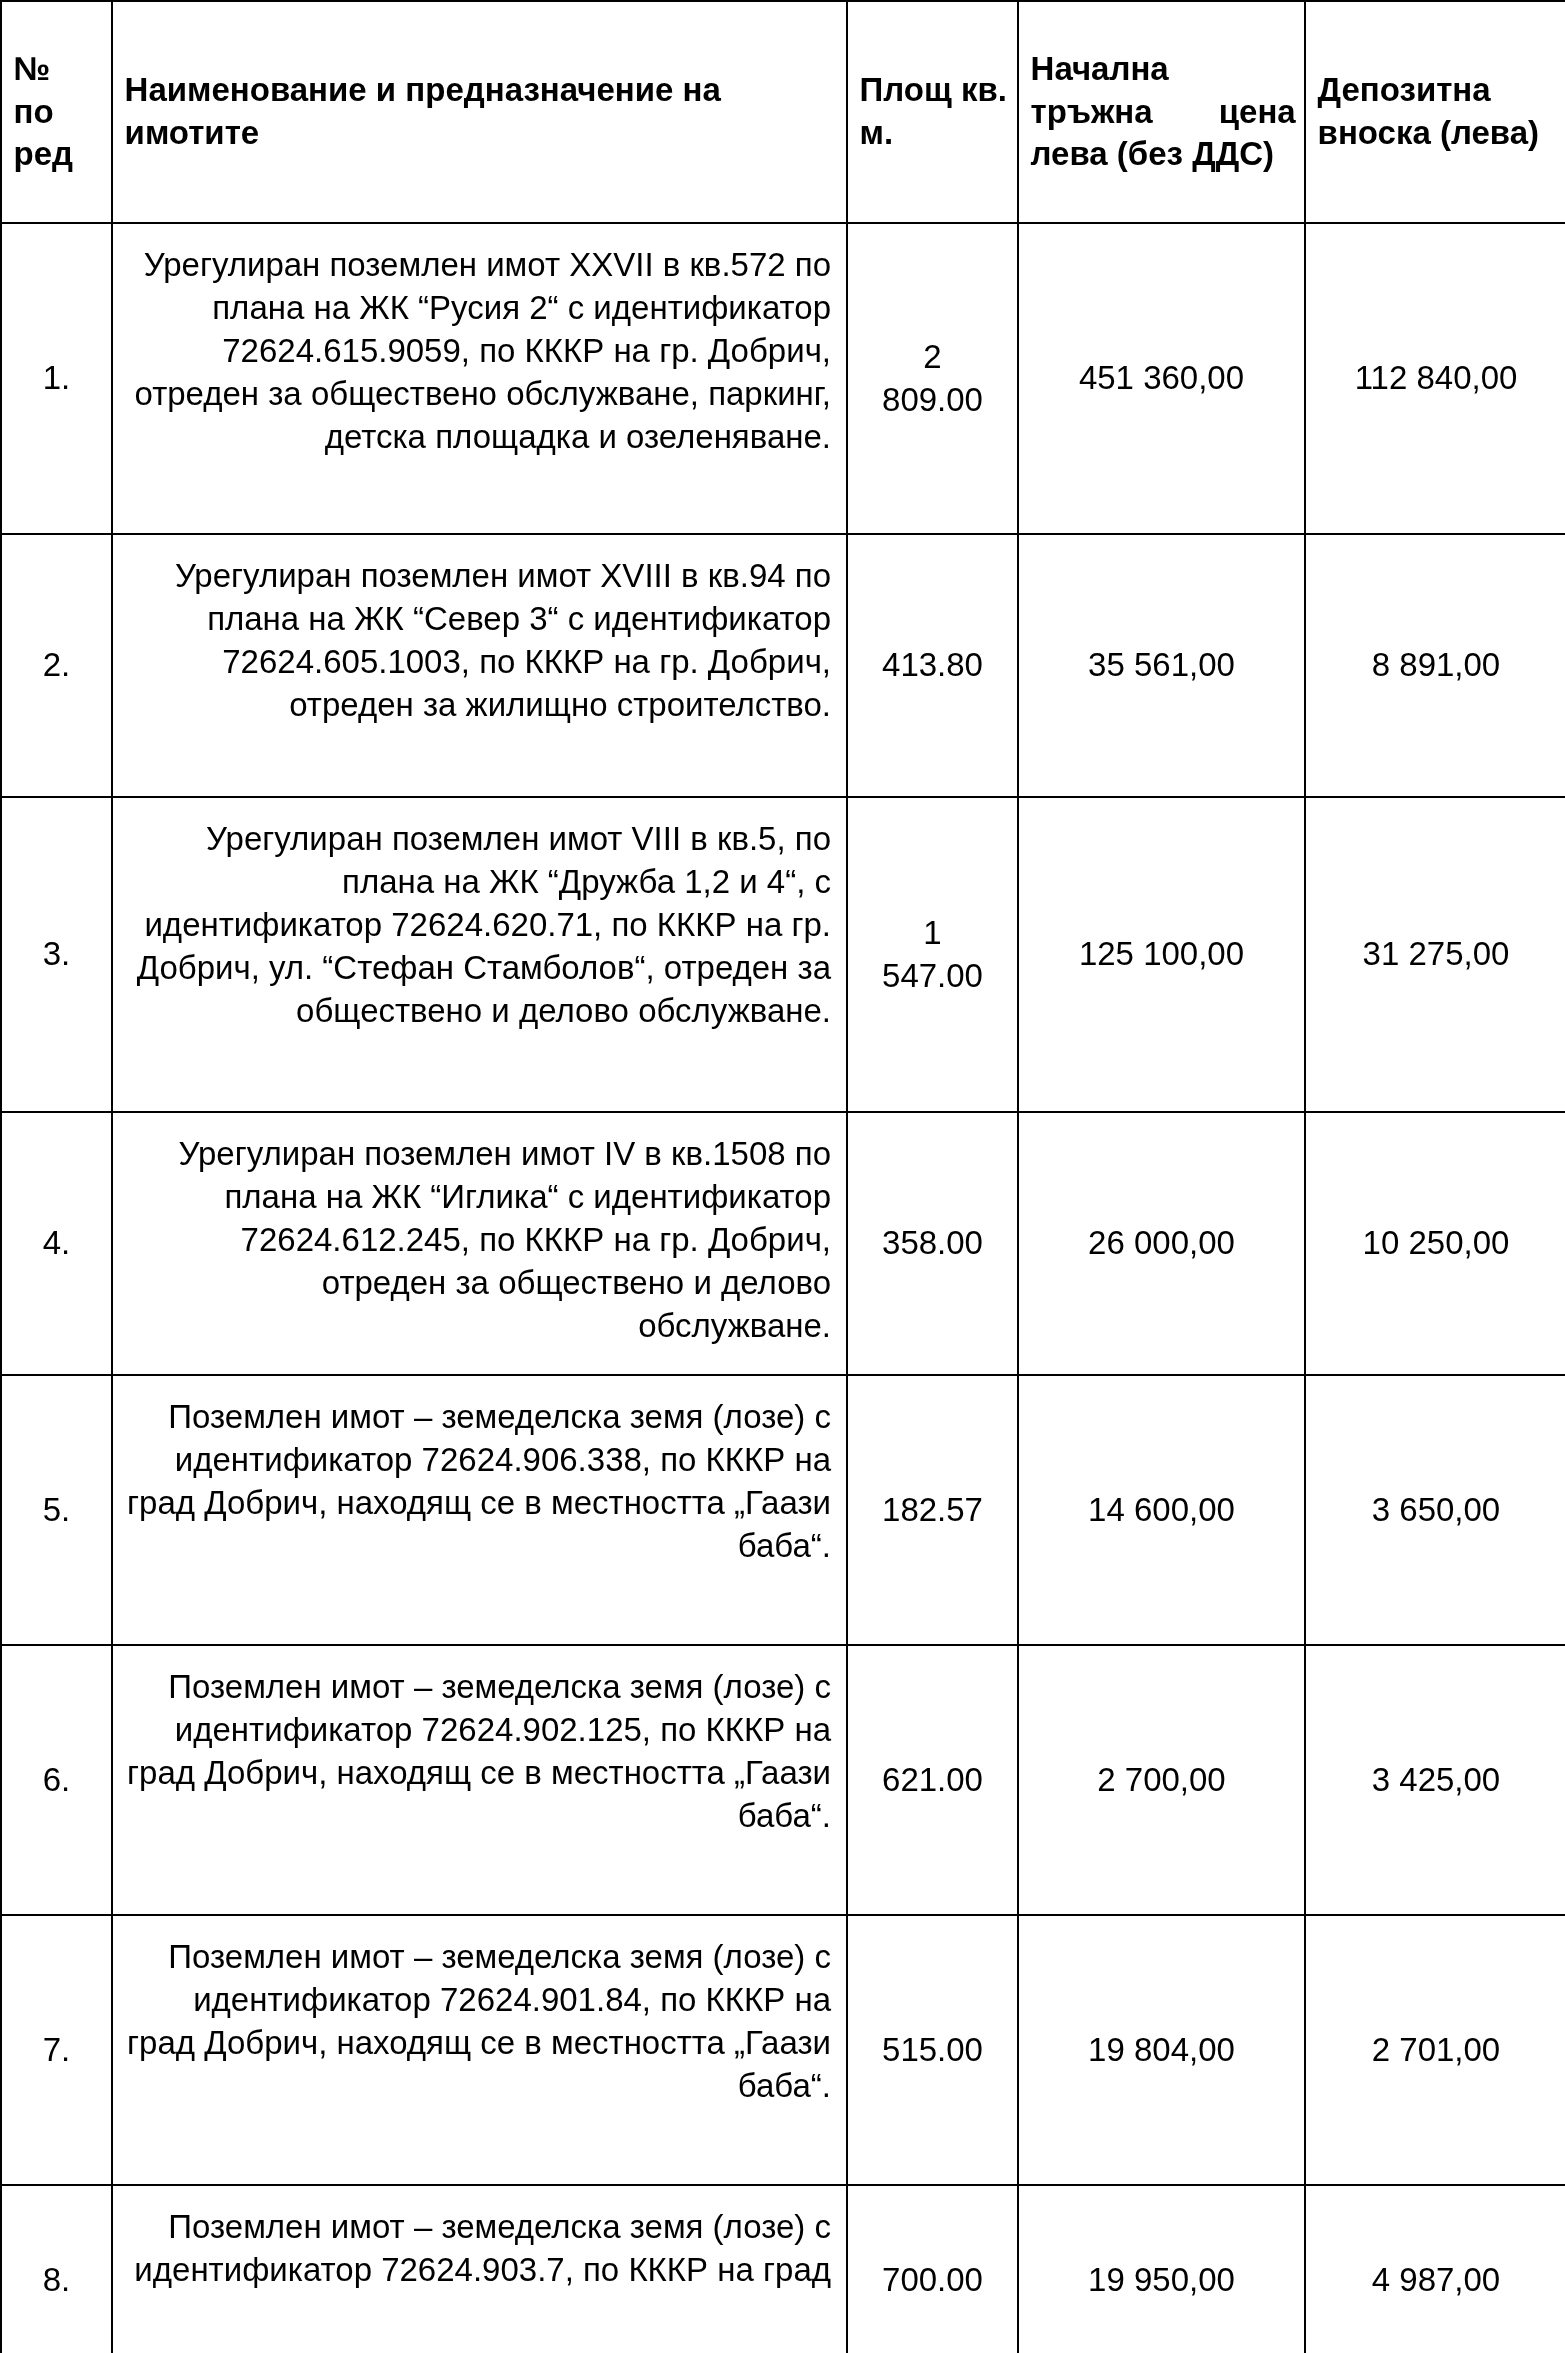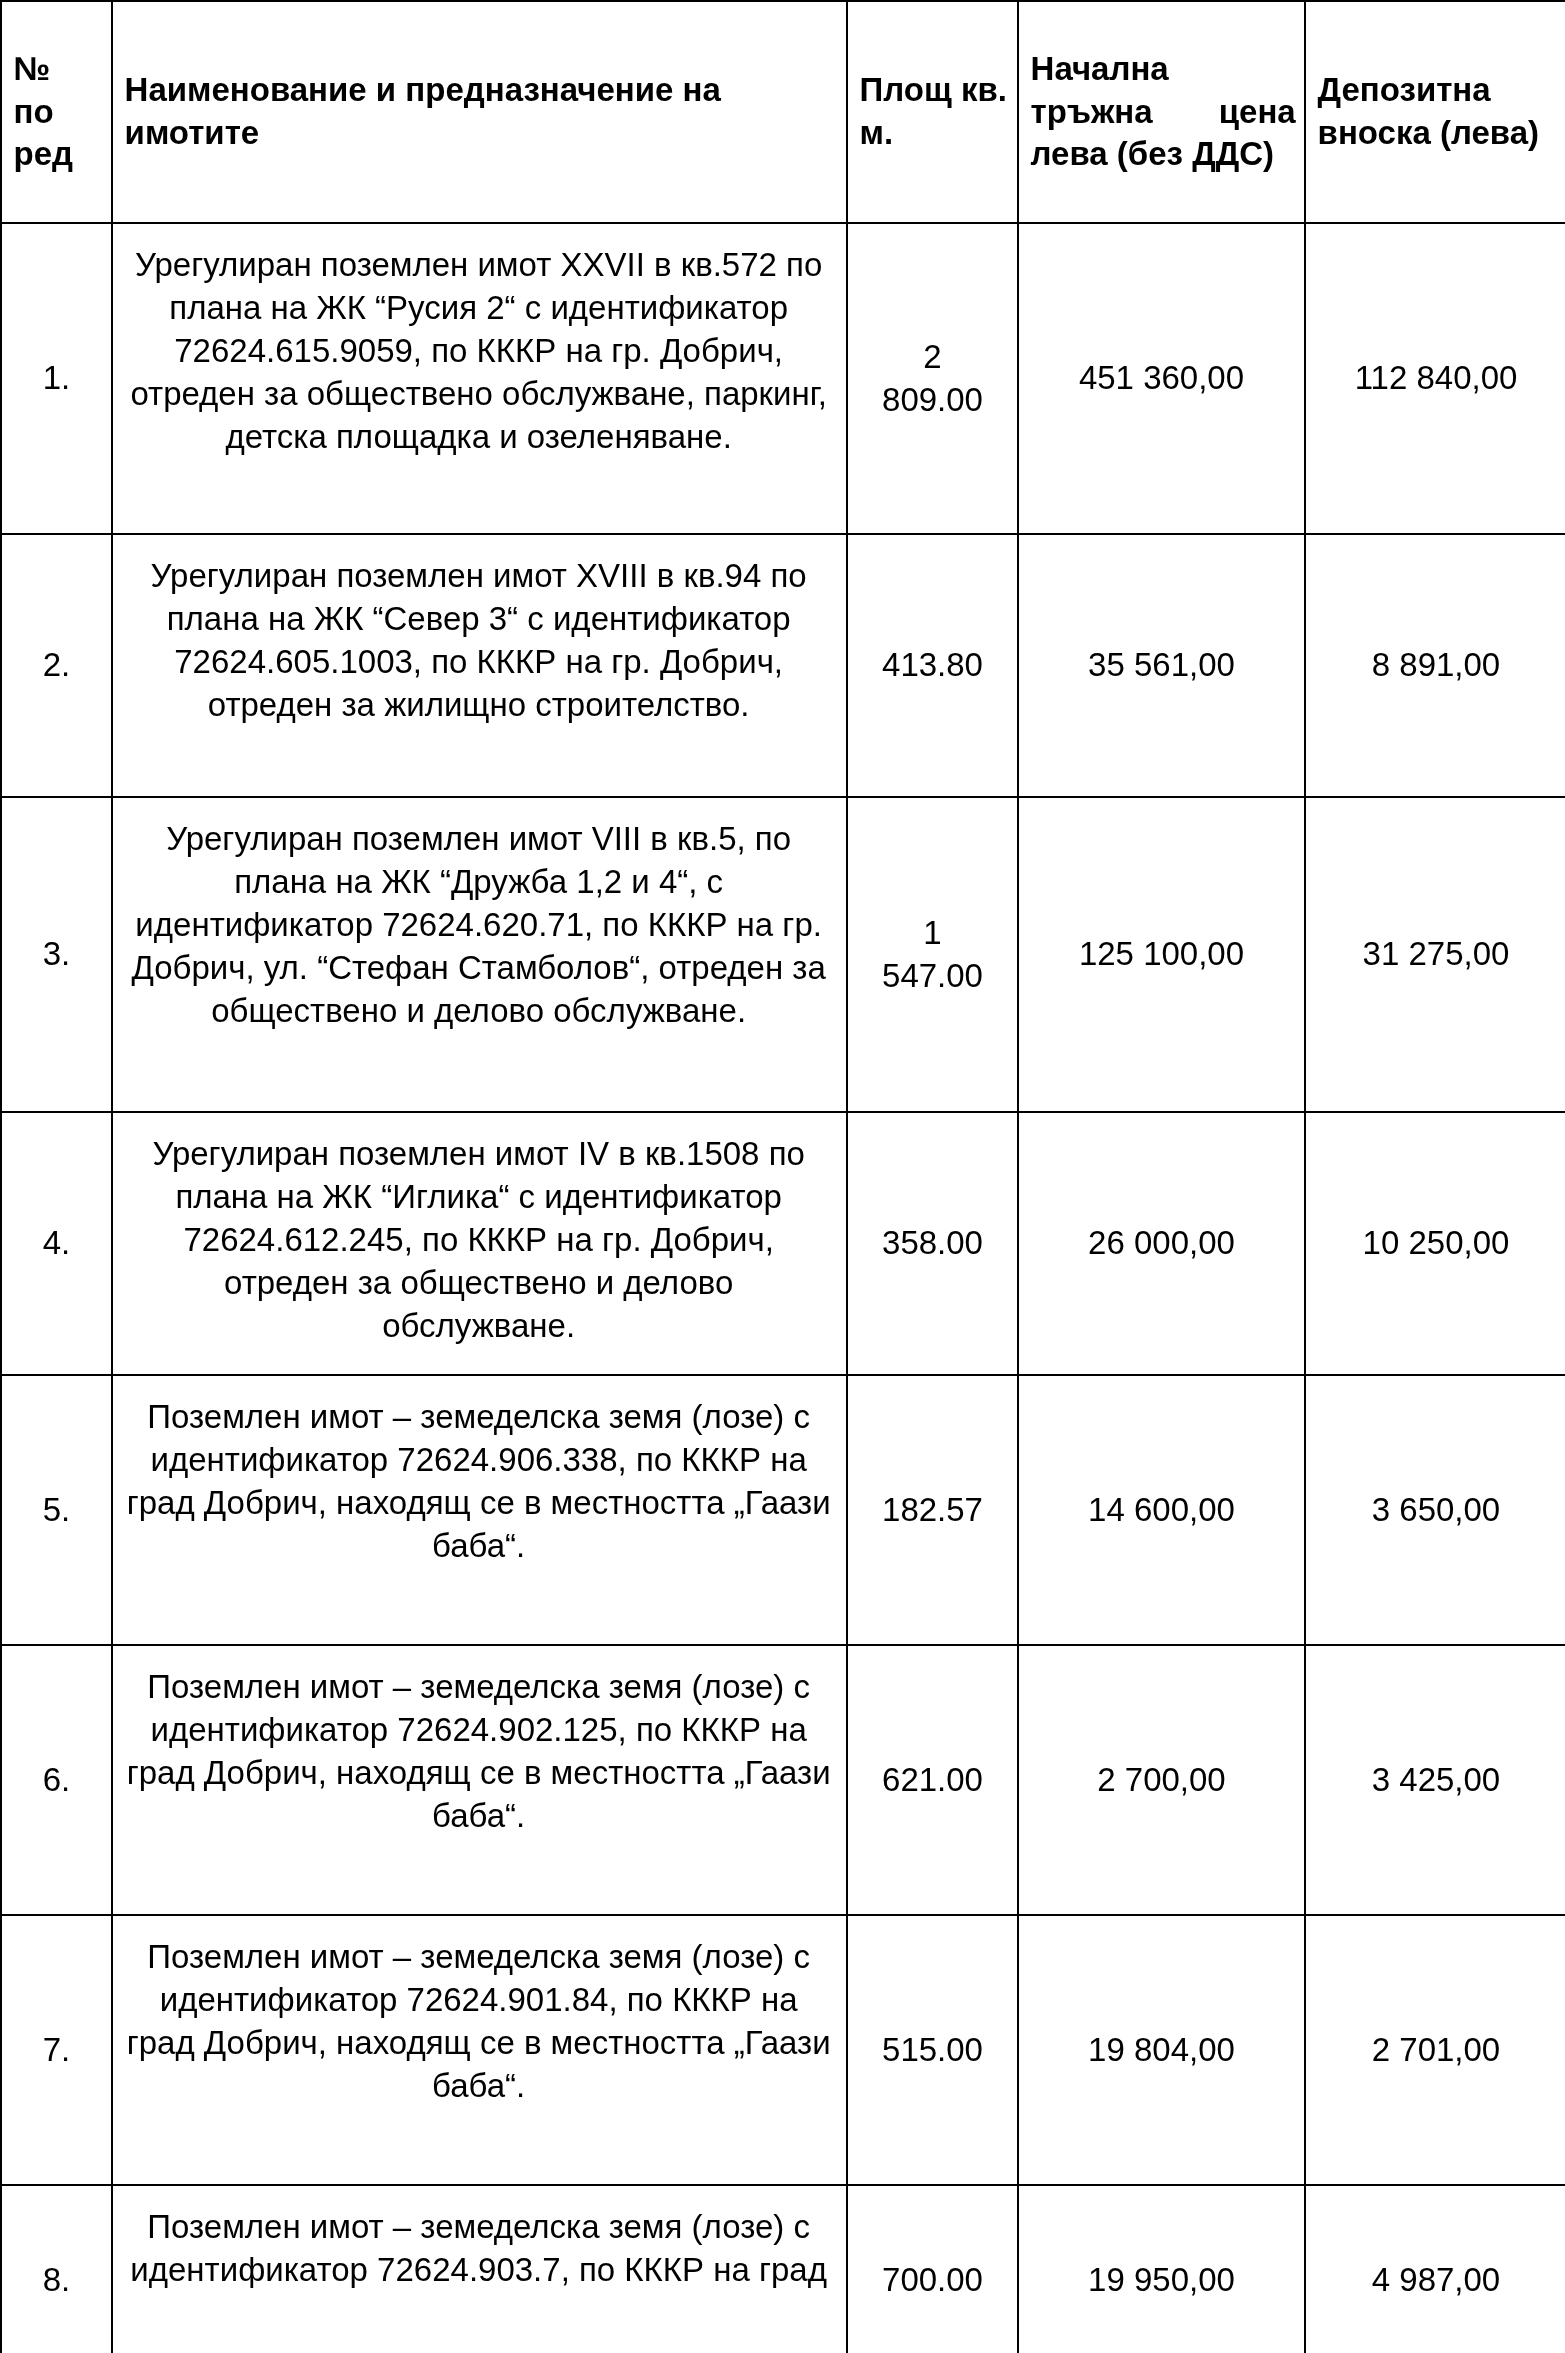--- a/index.html
+++ b/index.html
@@ -29,21 +29,21 @@
     padding: 5px 8.3px 5px 11.6px;
   }
   th.just { text-align: justify; }
   th.stack { word-spacing: 215px; border-radius: 9px; }
   td {
     vertical-align: middle;
     text-align: center;
     padding: 0 5px;
   }
   td.name {
-    text-align: center;
+    text-align: right;
     vertical-align: top;
     padding: 20px 15px 8.3px 13.3px;
   }
   td.area { white-space: pre-line; }
   thead tr { height: 222px; }
   tbody tr:nth-child(1) { height: 311px; }
   tbody tr:nth-child(2) { height: 263px; }
   tbody tr:nth-child(3) { height: 315px; }
   tbody tr:nth-child(4) { height: 263px; }
   tbody tr:nth-child(5) { height: 270px; }

